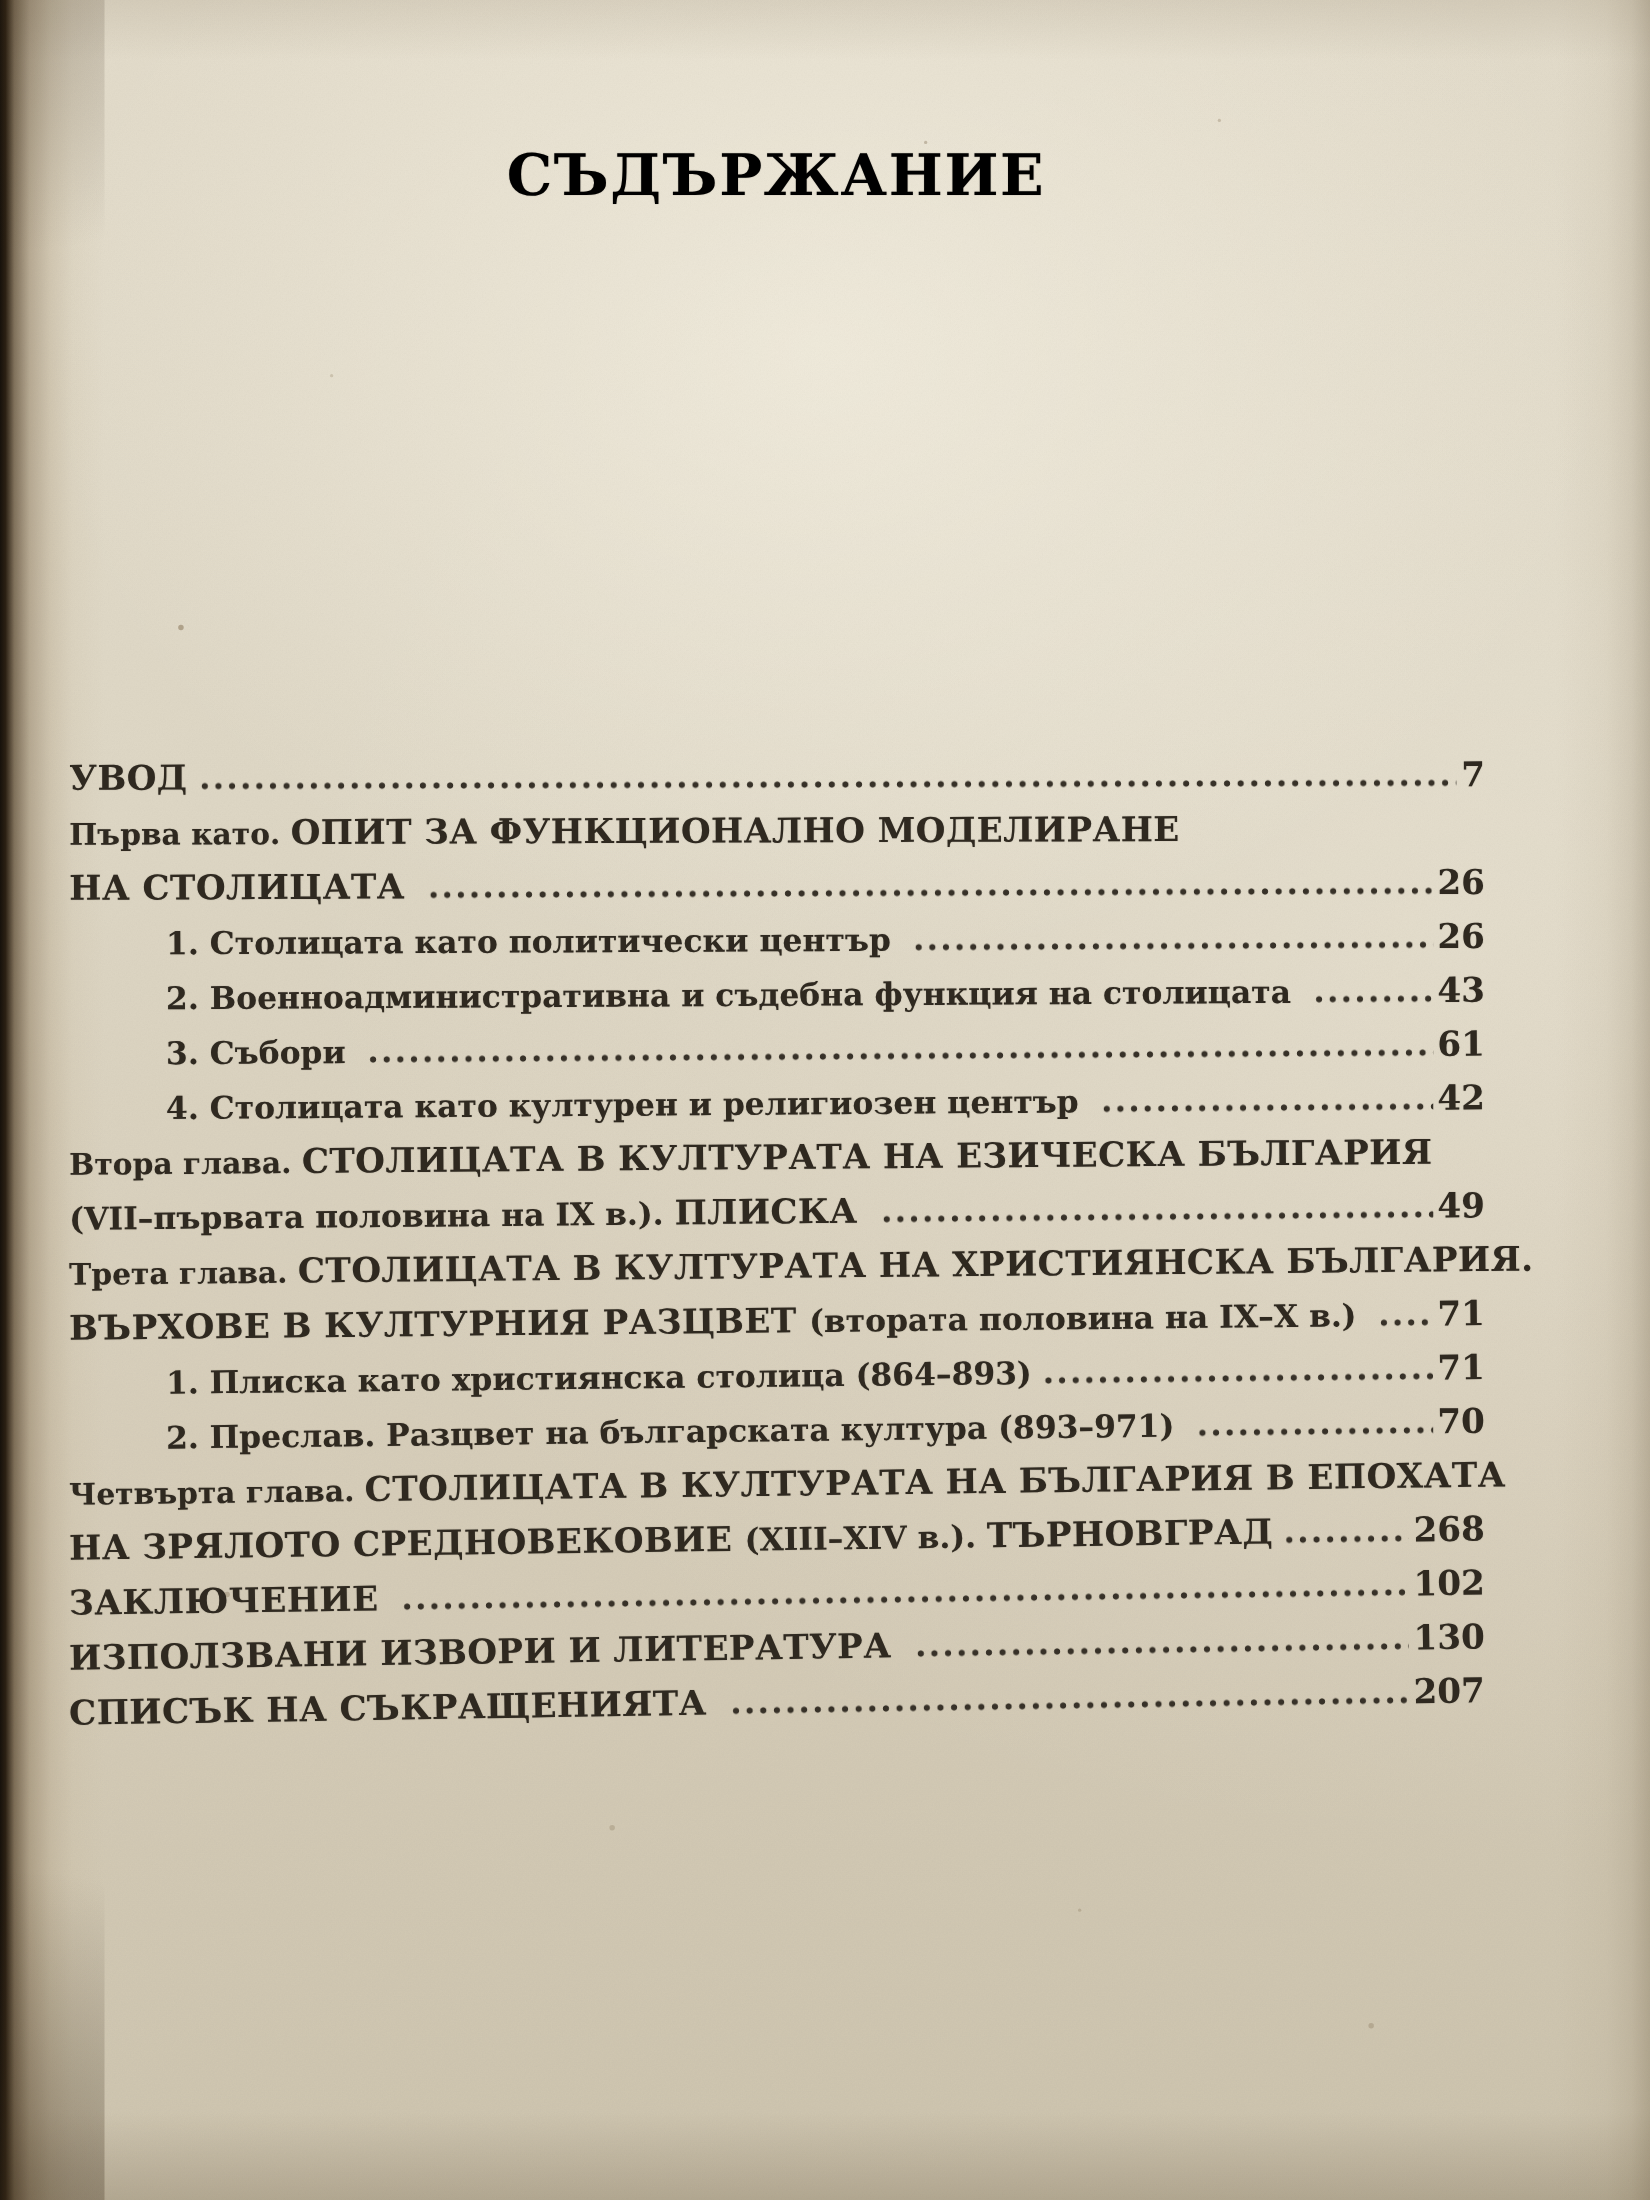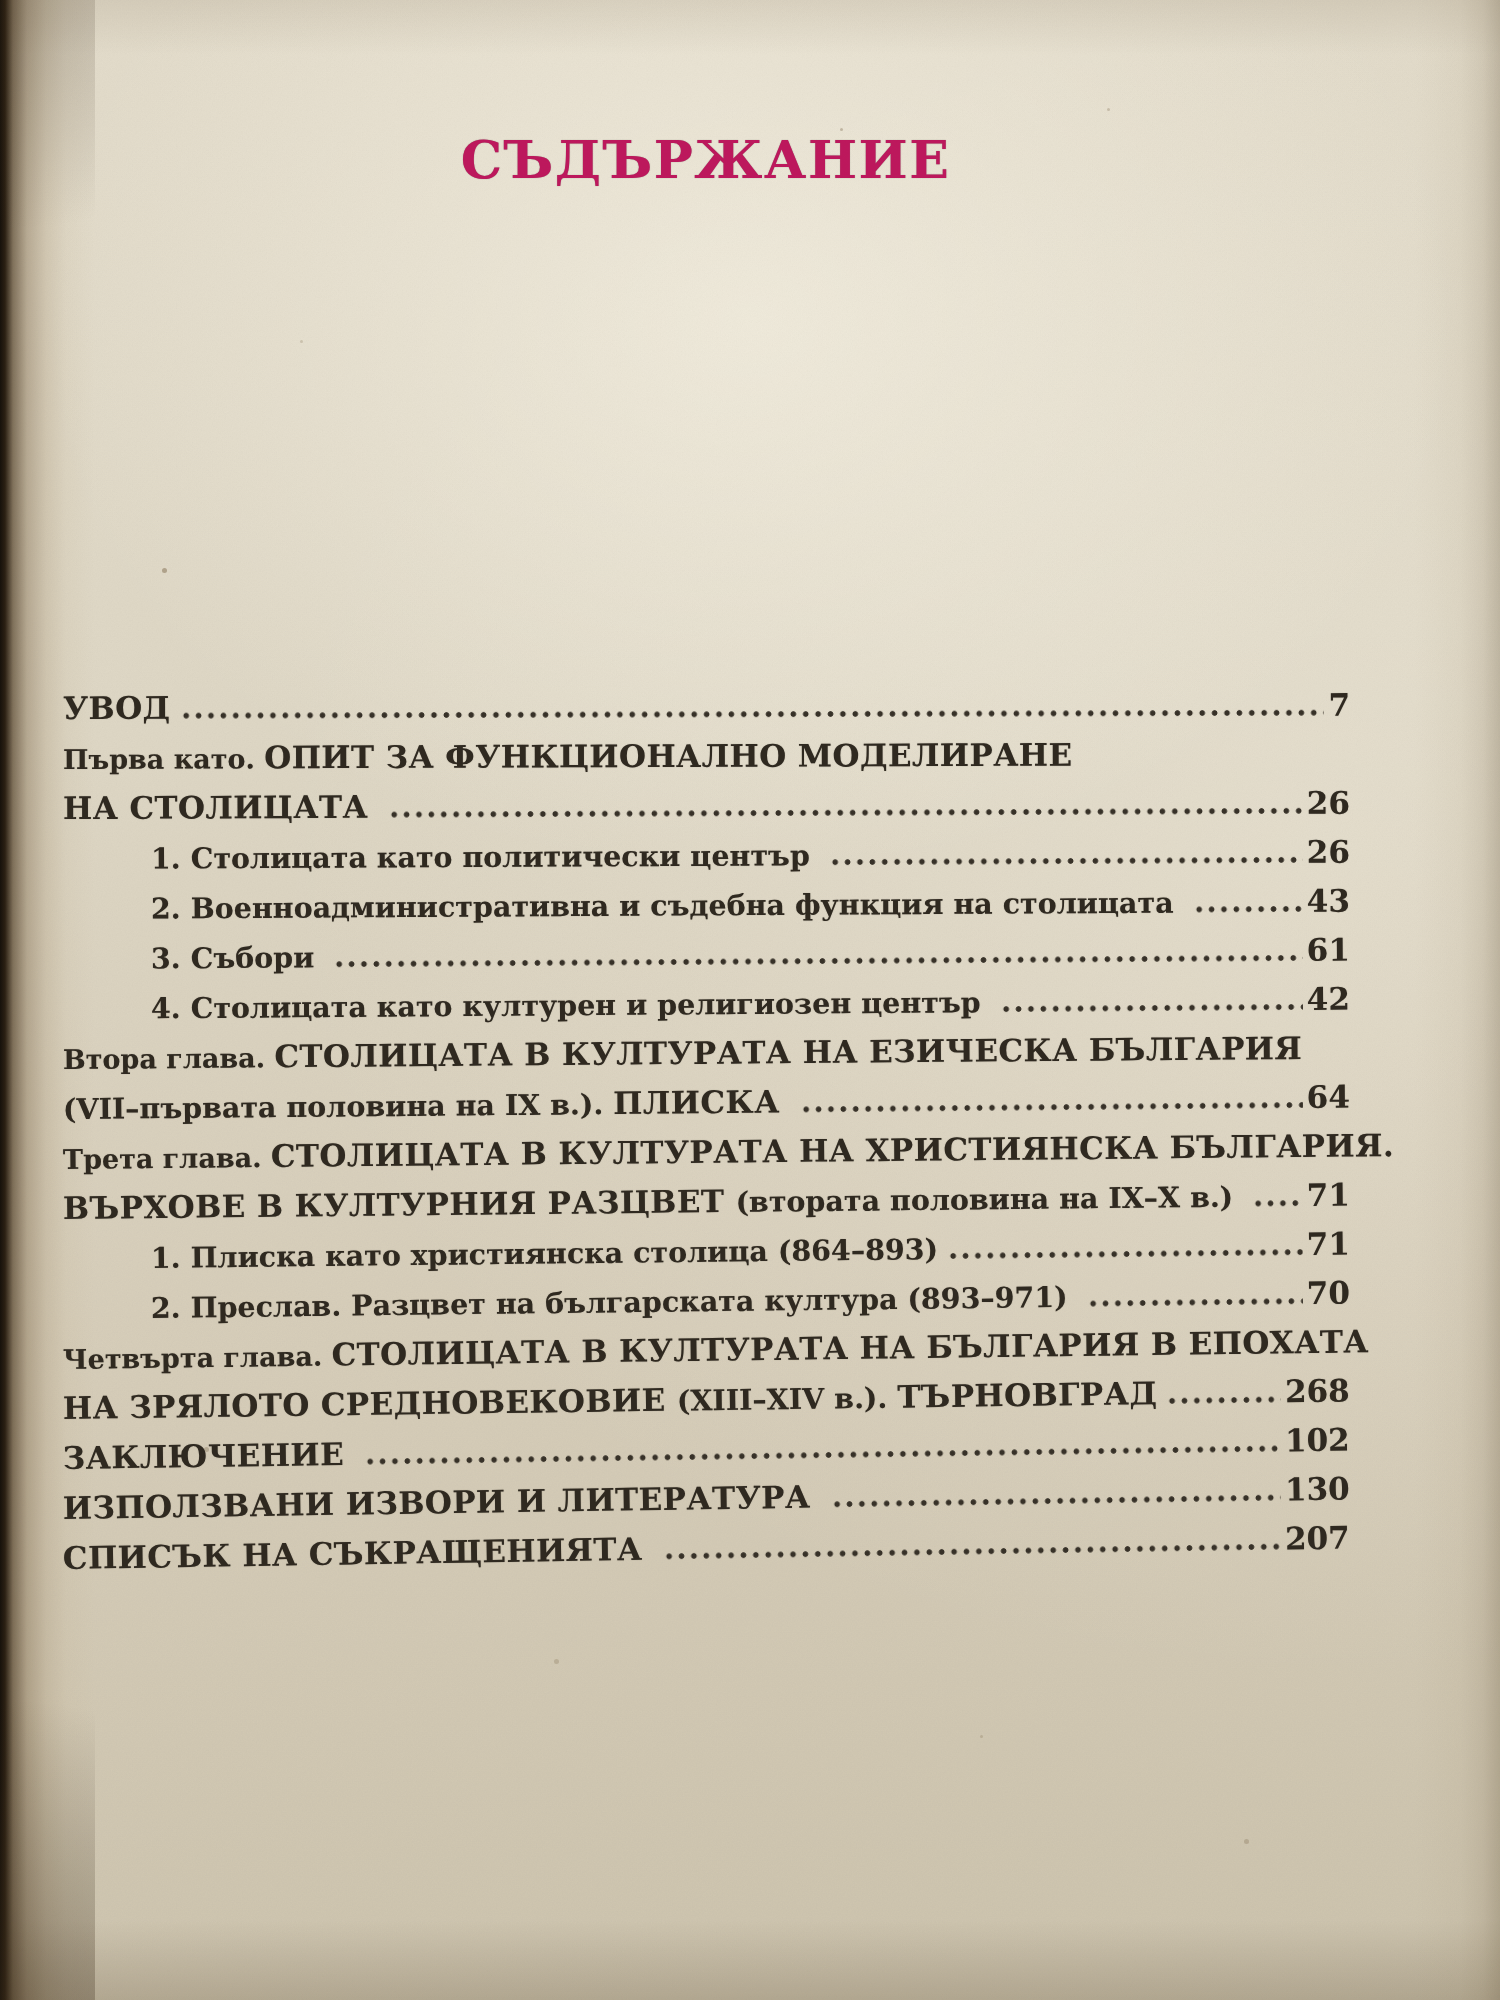--- a/index.html
+++ b/index.html
@@ -52,21 +52,21 @@
       1245px 1840px 0 1px rgba(125,105,75,0.30),
       300px 340px 0 0 rgba(130,110,80,0.25),
       980px 1735px 0 0 rgba(130,110,80,0.28);
   }
   .noise { position: absolute; inset: 0; pointer-events: none; mix-blend-mode: multiply; }
 
   .title {
     position: absolute; top: 134px; left: 62px; width: 1287px;
     text-align: center; line-height: 1;
     font-size: 52px; font-weight: 700; letter-spacing: 1.5px;
-    color: #be185d; text-shadow: 0 0 1px rgba(40,34,26,0.45);
+    color: #000000; text-shadow: 0 0 1px rgba(40,34,26,0.45);
   }
   .toc {
     position: absolute; top: 690px; left: 63px; width: 1287px;
   }
   .toc-line {
     display: flex; align-items: baseline; height: 50px;
     transform-origin: 0 50%;
     color: #2f2920; text-shadow: 0 0 1px rgba(47,41,32,0.38);
     white-space: pre;
   }
@@ -97,21 +97,21 @@
 
 <div class="toc" id="toc-lines">
     <div class="toc-line" style="transform: rotate(-0.15deg);"><span class="entry-text"><span class="seg-caps">УВОД</span></span><span class="leader"></span><span class="page-num">7</span></div>
     <div class="toc-line" style="transform: rotate(-0.195deg);"><span class="entry-text"><span class="seg-label">Първа като. </span><span class="seg-caps">ОПИТ ЗА ФУНКЦИОНАЛНО МОДЕЛИРАНЕ</span></span></div>
     <div class="toc-line" style="transform: rotate(-0.24deg);"><span class="entry-text"><span class="seg-caps">НА СТОЛИЦАТА </span></span><span class="leader"></span><span class="page-num">26</span></div>
     <div class="toc-line indent" style="transform: rotate(-0.285deg);"><span class="entry-text"><span class="seg-text">1. Столицата като политически център </span></span><span class="leader"></span><span class="page-num">26</span></div>
     <div class="toc-line indent" style="transform: rotate(-0.33deg);"><span class="entry-text"><span class="seg-text">2. Военноадминистративна и съдебна функция на столицата </span></span><span class="leader"></span><span class="page-num">43</span></div>
     <div class="toc-line indent" style="transform: rotate(-0.375deg);"><span class="entry-text"><span class="seg-text">3. Събори </span></span><span class="leader"></span><span class="page-num">61</span></div>
     <div class="toc-line indent" style="transform: rotate(-0.42deg);"><span class="entry-text"><span class="seg-text">4. Столицата като културен и религиозен център </span></span><span class="leader"></span><span class="page-num">42</span></div>
     <div class="toc-line" style="transform: rotate(-0.465deg);"><span class="entry-text"><span class="seg-label">Втора глава. </span><span class="seg-caps">СТОЛИЦАТА В КУЛТУРАТА НА ЕЗИЧЕСКА БЪЛГАРИЯ</span></span></div>
-    <div class="toc-line" style="transform: rotate(-0.51deg);"><span class="entry-text"><span class="seg-text">(VII–първата половина на IX в.). </span><span class="seg-caps">ПЛИСКА </span></span><span class="leader"></span><span class="page-num">64</span></div>
+    <div class="toc-line" style="transform: rotate(-0.51deg);"><span class="entry-text"><span class="seg-text">(VII–първата половина на IX в.). </span><span class="seg-caps">ПЛИСКА </span></span><span class="leader"></span><span class="page-num">49</span></div>
     <div class="toc-line" style="transform: rotate(-0.555deg);"><span class="entry-text"><span class="seg-label">Трета глава. </span><span class="seg-caps">СТОЛИЦАТА В КУЛТУРАТА НА ХРИСТИЯНСКА БЪЛГАРИЯ.</span></span></div>
     <div class="toc-line" style="transform: rotate(-0.6deg);"><span class="entry-text"><span class="seg-caps">ВЪРХОВЕ В КУЛТУРНИЯ РАЗЦВЕТ </span><span class="seg-text">(втората половина на IX–X в.) </span></span><span class="leader"></span><span class="page-num">71</span></div>
     <div class="toc-line indent" style="transform: rotate(-0.645deg);"><span class="entry-text"><span class="seg-text">1. Плиска като християнска столица (864–893)</span></span><span class="leader"></span><span class="page-num">71</span></div>
     <div class="toc-line indent" style="transform: rotate(-0.69deg);"><span class="entry-text"><span class="seg-text">2. Преслав. Разцвет на българската култура (893–971) </span></span><span class="leader"></span><span class="page-num">70</span></div>
     <div class="toc-line" style="transform: rotate(-0.735deg);"><span class="entry-text"><span class="seg-label">Четвърта глава. </span><span class="seg-caps">СТОЛИЦАТА В КУЛТУРАТА НА БЪЛГАРИЯ В ЕПОХАТА</span></span></div>
     <div class="toc-line" style="transform: rotate(-0.78deg);"><span class="entry-text"><span class="seg-caps">НА ЗРЯЛОТО СРЕДНОВЕКОВИЕ </span><span class="seg-text">(XIII–XIV в.). </span><span class="seg-caps">ТЪРНОВГРАД</span></span><span class="leader"></span><span class="page-num">268</span></div>
     <div class="toc-line" style="transform: rotate(-0.825deg);"><span class="entry-text"><span class="seg-caps">ЗАКЛЮЧЕНИЕ </span></span><span class="leader"></span><span class="page-num">102</span></div>
     <div class="toc-line" style="transform: rotate(-0.87deg);"><span class="entry-text"><span class="seg-caps">ИЗПОЛЗВАНИ ИЗВОРИ И ЛИТЕРАТУРА </span></span><span class="leader"></span><span class="page-num">130</span></div>
     <div class="toc-line" style="transform: rotate(-0.915deg);"><span class="entry-text"><span class="seg-caps">СПИСЪК НА СЪКРАЩЕНИЯТА </span></span><span class="leader"></span><span class="page-num">207</span></div>
   </div>

